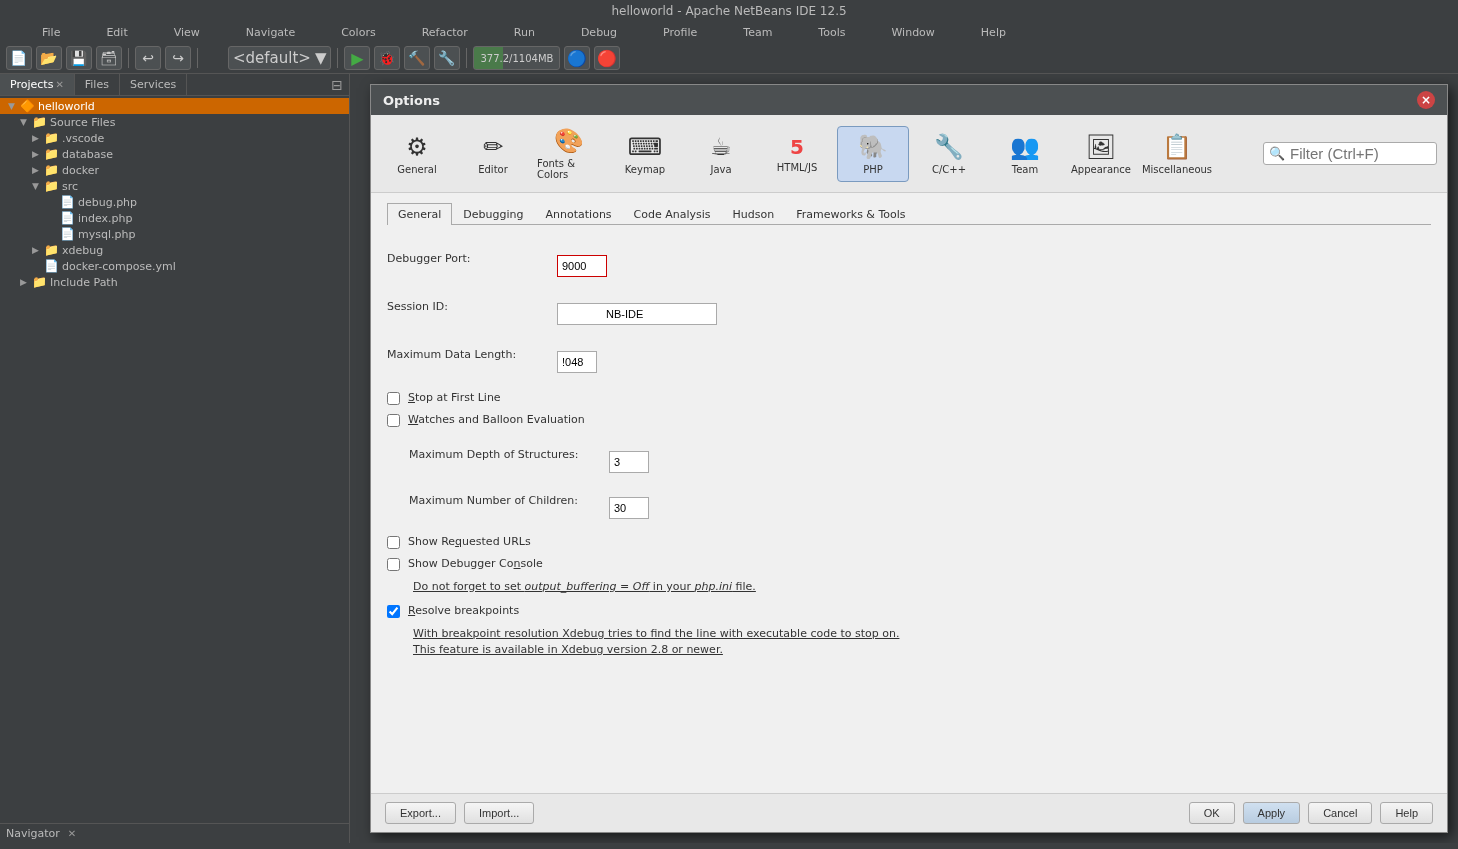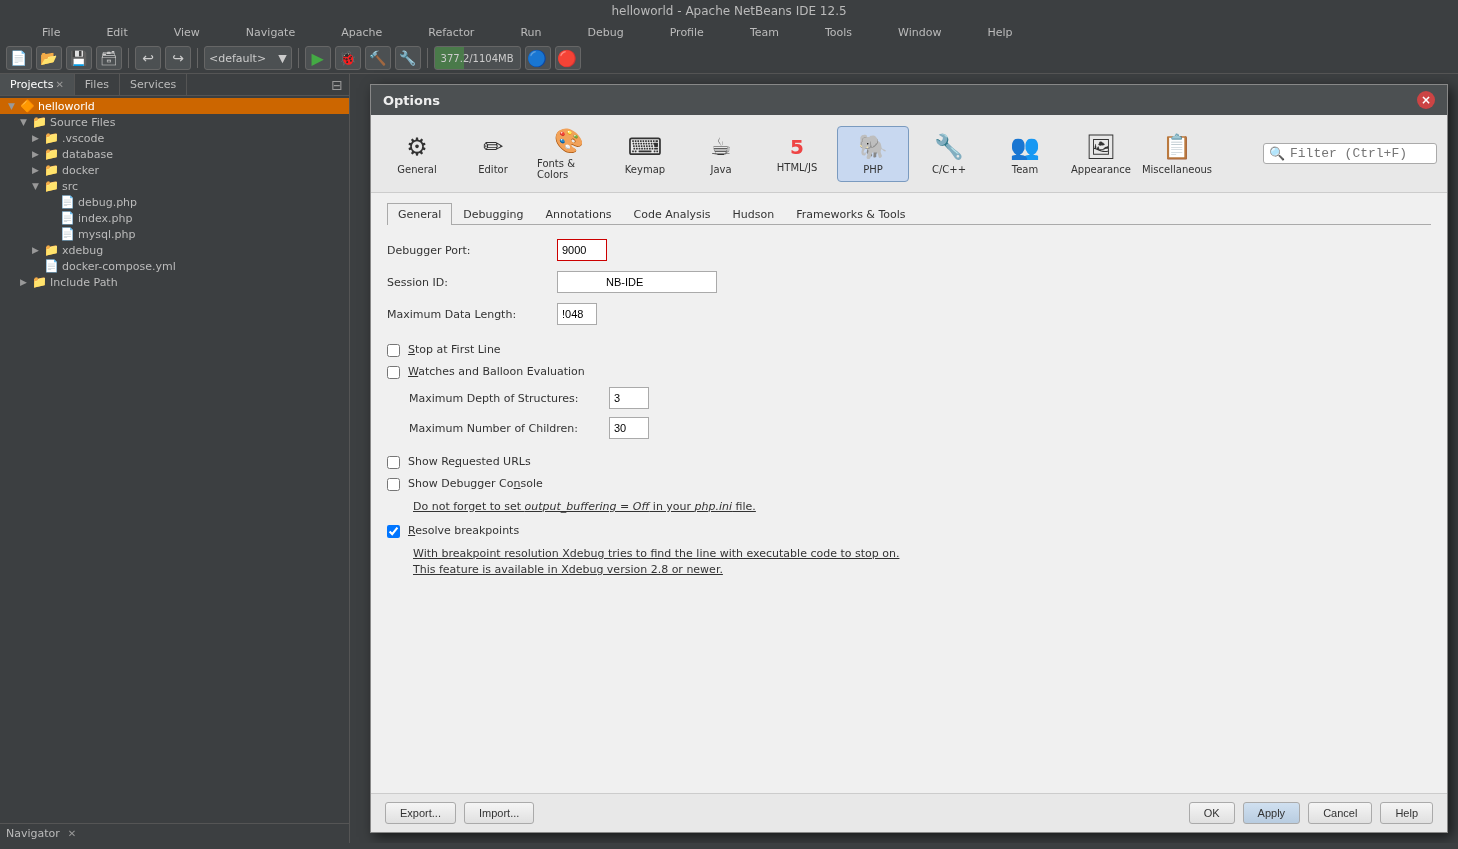--- a/index.html
+++ b/index.html
@@ -53,25 +53,26 @@
       font-size: 14px;
     }
     .toolbar-separator { width: 1px; background: #666; height: 20px; margin: 0 2px; }
     .toolbar-dropdown {
       background: #4c5052;
       border: 1px solid #666;
       border-radius: 3px;
       color: #ccc;
       padding: 2px 4px;
       height: 24px;
-      font-size: 11px;
-      display: flex;
-      align-items: center;
-      gap: 12px;
-      cursor: pointer;
+      font-size: 15px;
+      display: flex;
+      align-items: center;
+      gap: 4px;
+      cursor: pointer;
+      margin-left: 24px;
     }
     .memory-btn {
       background: linear-gradient(to right, #4a7a4a 0%, #4a7a4a 34%, #4c5052 34%);
       border: 1px solid #666;
       border-radius: 3px;
       color: #ccc;
       padding: 2px 6px;
       height: 24px;
       font-size: 10px;
       display: flex;
@@ -219,21 +220,21 @@
       align-items: center;
       border: 1px solid #aaa;
       background: #fff;
       border-radius: 3px;
       padding: 2px 6px;
       font-size: 11px;
       color: #666;
       gap: 4px;
     }
     .filter-box input {
-      border: none; outline: none; background: transparent; font-size: 13px; width: 140px; color: #333; font-family: Liberation Mono, monospace;
+      border: none; outline: none; background: transparent; font-size: 15px; width: 140px; color: #333;
     }
 
     
     .dialog-content { flex: 1; display: flex; flex-direction: column; padding: 10px 16px; overflow-y: auto; }
 
     
     .inner-tabs {
       display: flex;
       border-bottom: 1px solid #aaa;
       margin-bottom: 14px;
@@ -263,20 +264,21 @@
       width: 170px;
       font-size: 11px;
       color: #333;
     }
     .form-input {
       border: 1px solid #aaa;
       background: #fff;
       padding: 2px 4px;
       font-size: 11px;
       height: 22px;
+      margin-top: 16px;
     }
     .form-input.red-border { border-color: #cc0000; }
     .form-input-small { width: 50px; }
     .form-input-medium { width: 160px; padding-left: 48px; }
     .form-input-xsmall { width: 40px; }
 
     
     .check-row {
       display: flex;
       align-items: flex-start;
@@ -339,21 +341,21 @@
 
 <div class="title-bar">
   <span>helloworld - Apache NetBeans IDE 12.5</span>
 </div>
 
 <div class="menu-bar">
   <span>File</span>
   <span>Edit</span>
   <span>View</span>
   <span>Navigate</span>
-  <span>Apache</span>
+  <span>Colors</span>
   <span>Refactor</span>
   <span>Run</span>
   <span>Debug</span>
   <span>Profile</span>
   <span>Team</span>
   <span>Tools</span>
   <span>Window</span>
   <span>Help</span>
 </div>
 

